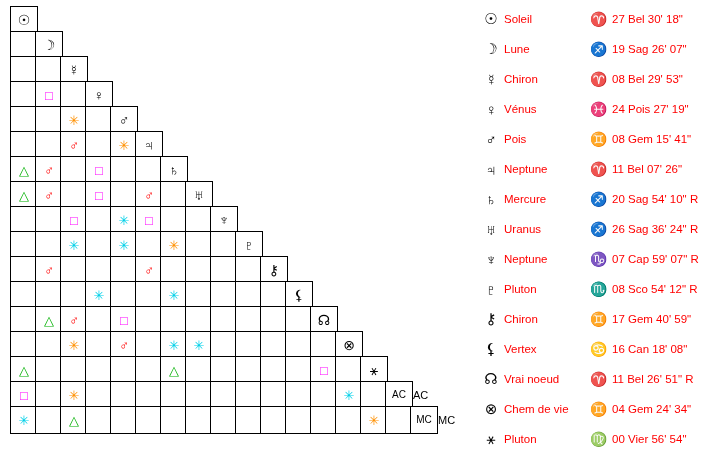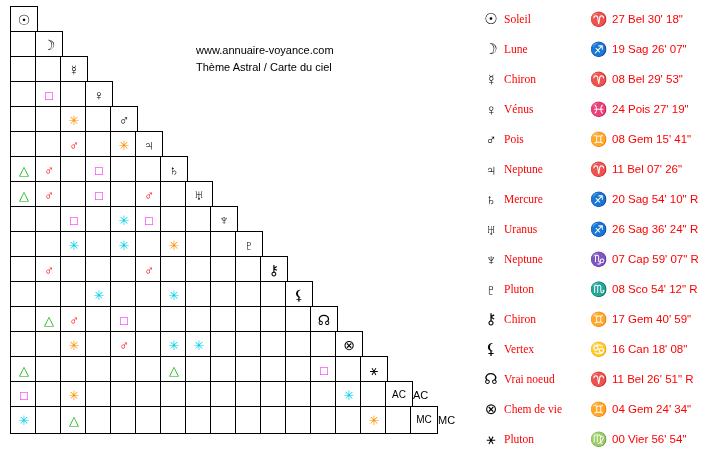--- a/index.html
+++ b/index.html
@@ -80,21 +80,20 @@
     text-align: center;
     font-size: 15px;
     color: #000000;
     flex: 0 0 26px;
   }
   .t-name {
     width: 86px;
     font-size: 11.5px;
     color: #ff0000;
     flex: 0 0 86px;
-    font-family: Liberation Serif, serif;
   }
   .t-sign {
     width: 0;
     font-size: 14px;
     color: #ff0000;
     flex: 0 0 18px;
     text-align: center;
   }
   .t-pos {
     font-size: 11.5px;
@@ -365,22 +364,20 @@
       <div class="cell" style="left: 325px; top: 400px;"></div>
       <div class="cell" style="left: 350px; top: 400px;">
         <span class="glyph sym-orange">✳</span>
       </div>
       <div class="cell" style="left: 375px; top: 400px;"></div>
       <div class="cell diag" style="left: 400px; top: 400px;">
         <span class="glyph sym-black" style="font-size: 10px;">MC</span>
       </div>
     </div>
 
-  <div class="title-line" id="site-url">www.annuaire-voyance.com</div>
-  <div class="title-line" id="chart-subtitle">Thème Astral / Carte du ciel</div>
 
   <div id="table">
       <div class="trow">
         <div class="t-glyph">☉</div>
         <div class="t-name">Soleil</div>
         <div class="t-sign">♈</div>
         <div class="t-pos" style="padding-left: 4px;">27 Bel 30' 18"</div>
       </div>
       <div class="trow">
         <div class="t-glyph">☽</div>

